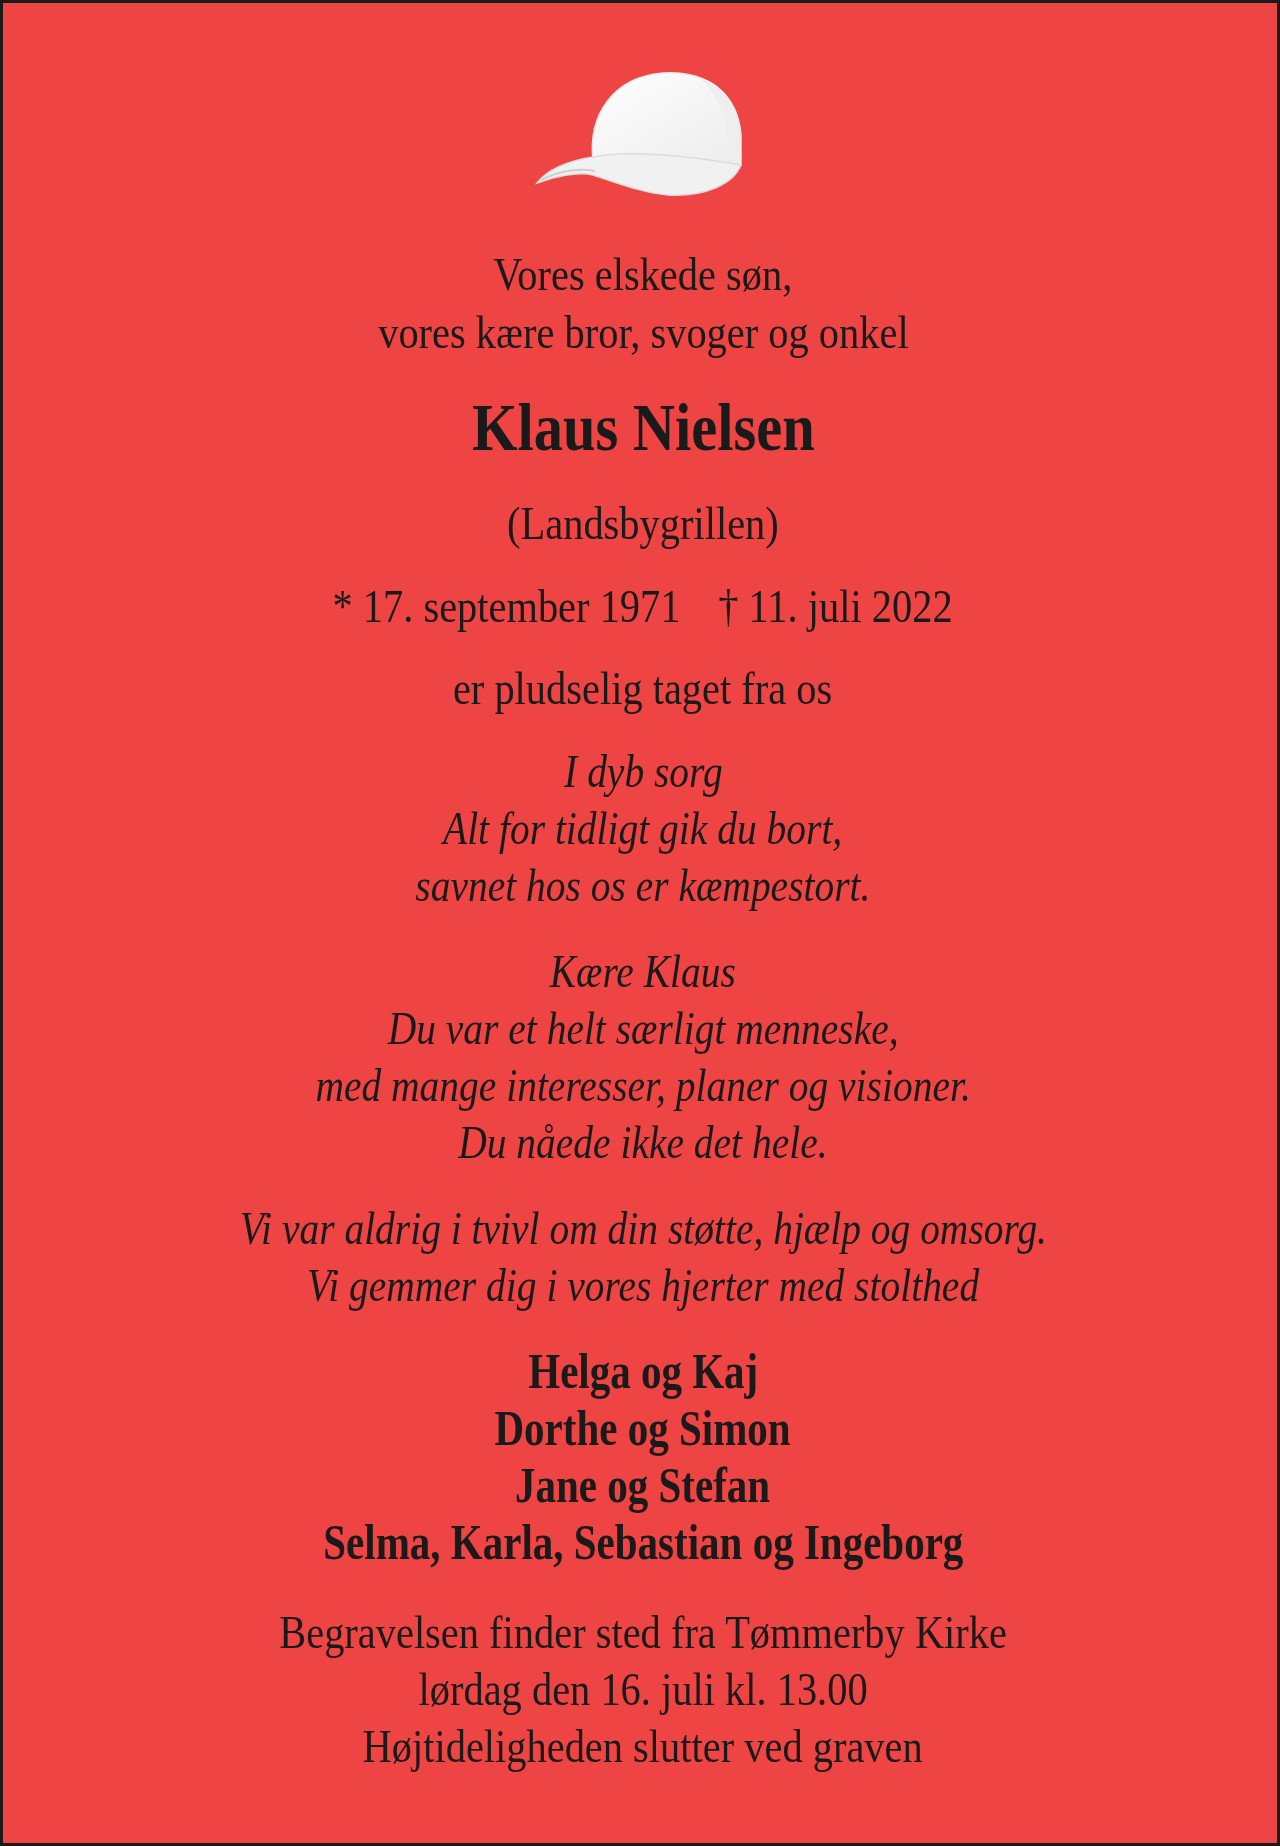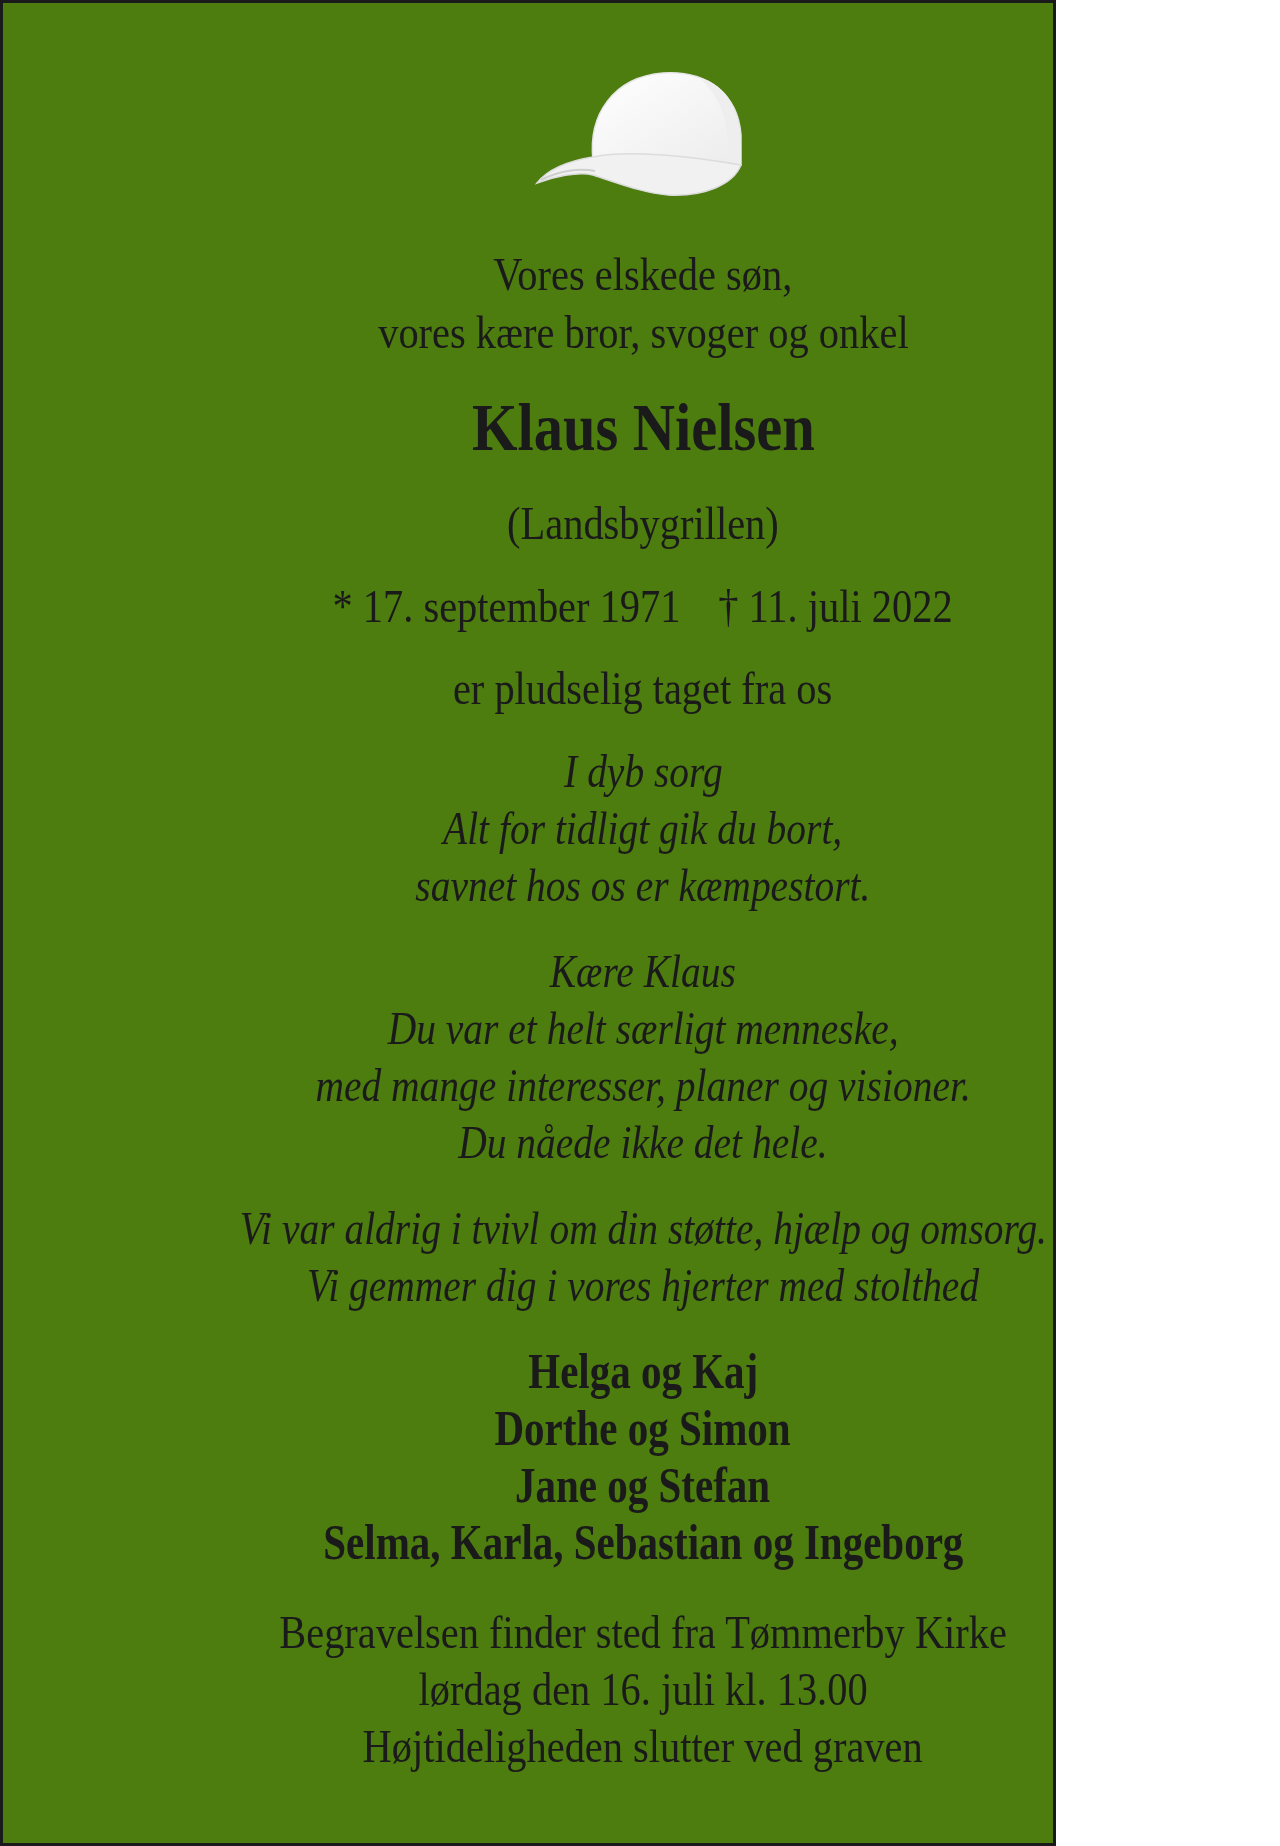--- a/index.html
+++ b/index.html
@@ -1,19 +1,19 @@
 <!DOCTYPE html>
 <html><head>
   <meta charset="utf-8">
   <style>
     html, body { margin: 0; padding: 0; background: #ffffff; }
     body { width: 1280px; height: 1846px; position: relative; overflow: hidden; }
     .frame {
-      position: absolute; left: 0; top: 0; width: 1056px; height: 1846px;
-      box-sizing: border-box; border: 3px solid #1a1a1a; background: #4d7c0f;
+      position: absolute; left: 0; top: 0; width: 1280px; height: 1846px;
+      box-sizing: border-box; border: 3px solid #1a1a1a; background: #ef4444;
     }
     .line {
       position: absolute; left: 0; width: 1280px; text-align: center;
       font-family: "Liberation Serif", serif; color: #1a1a1a; white-space: nowrap;
       line-height: 1;
     }
     .line > span { display: inline-block; transform: scaleX(0.86); transform-origin: center; }
     .reg { font-size: 47px; }
     .ital { font-size: 47px; font-style: italic; }
     .ital > span { transform: scaleX(0.84); }

